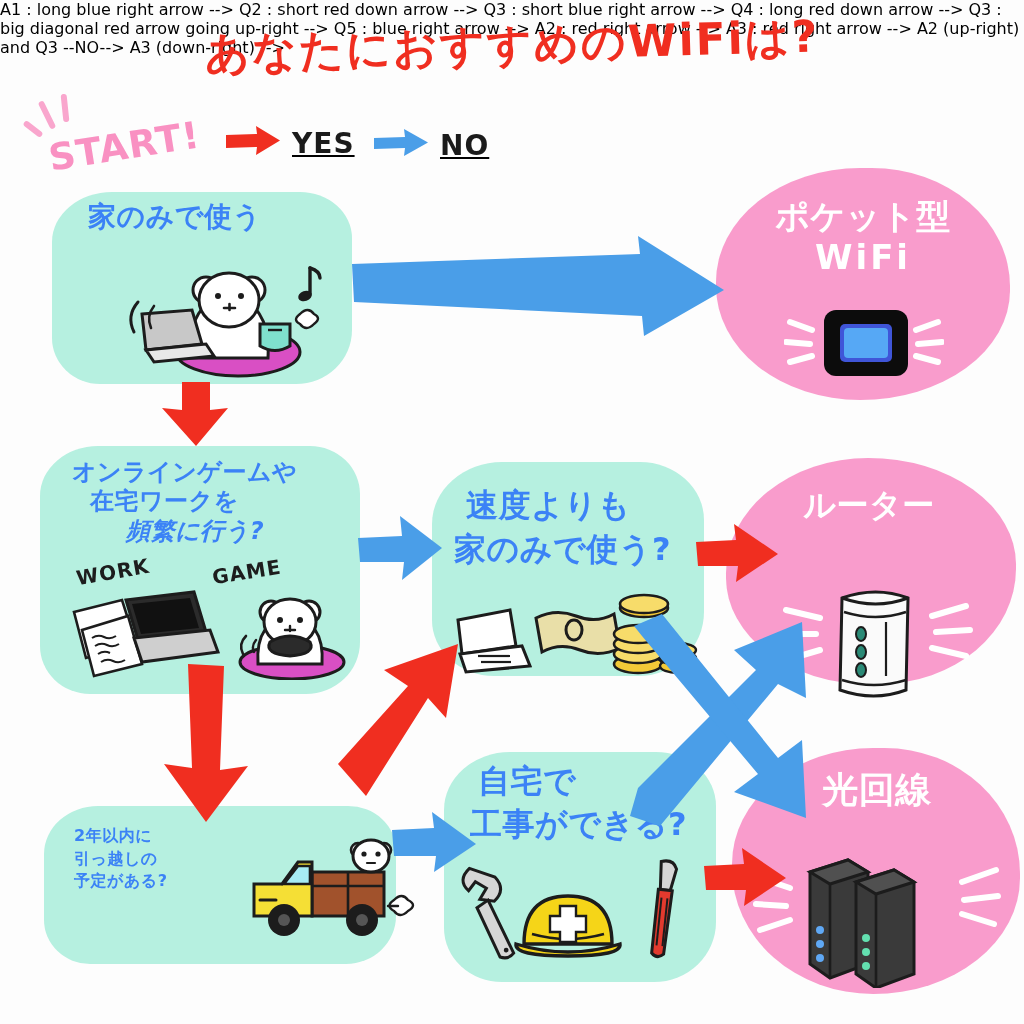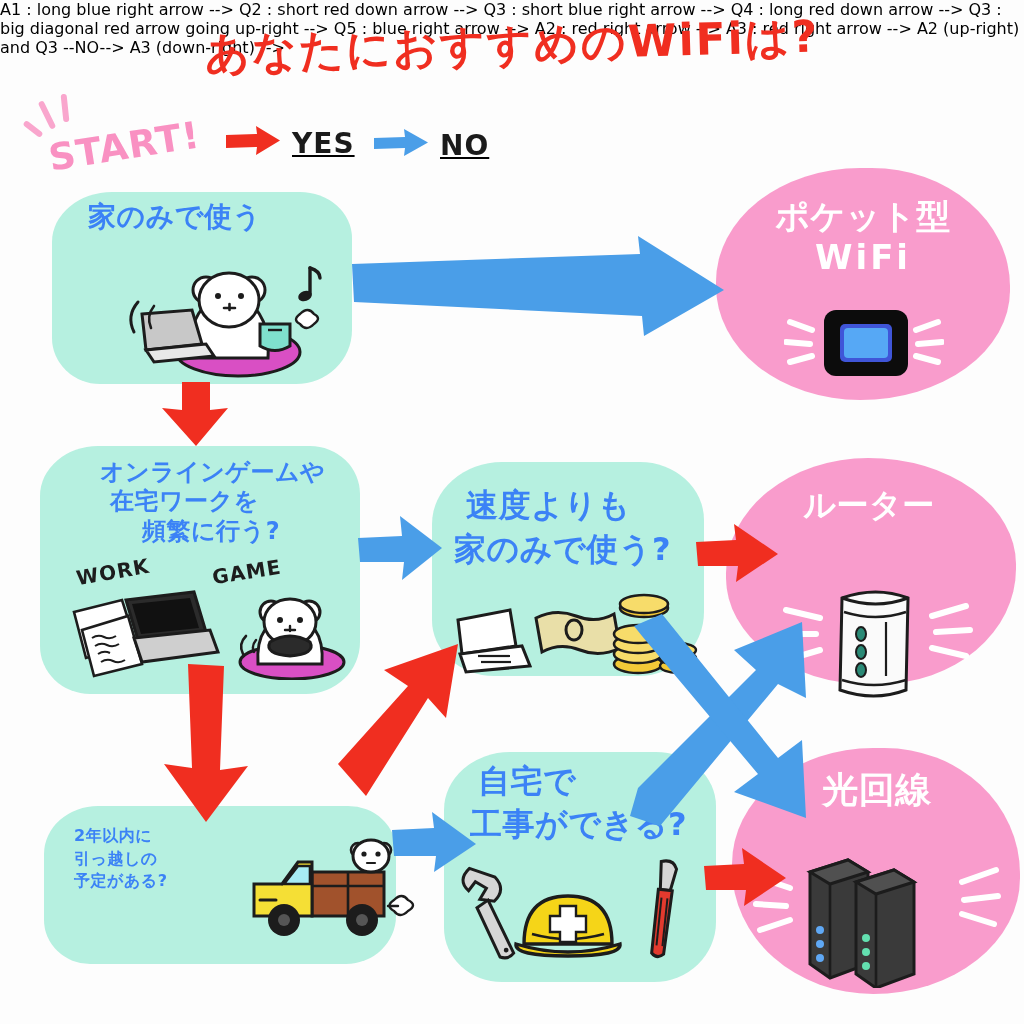--- a/index.html
+++ b/index.html
@@ -186,24 +186,24 @@
           <path d="M6 62 L28 56"></path>
         <path d="M154 22 L132 30"></path>
           <path d="M158 42 L134 44"></path>
           <path d="M154 62 L132 56"></path>
       </g>
     </svg>
   </div>
 
   
   <div class="qbox b2"></div>
-  <div class="node hand q-text" style="left:100px; top:458px; font-size:24px;">
+  <div class="node hand q-text" style="left:72px; top:458px; font-size:24px;">
     <div>オンラインゲームや</div>
-    <div style="margin-left:10px;">在宅ワークを</div>
-    <div style="margin-left:42px;">頻繁に行う?</div>
+    <div style="margin-left:18px;">在宅ワークを</div>
+    <div style="margin-left:54px;font-style:italic;">頻繁に行う?</div>
   </div>
   <div class="label-tag" style="left:76px; top:560px; transform:rotate(-10deg);">WORK</div>
   <div class="label-tag" style="left:212px; top:560px; transform:rotate(-9deg);">GAME</div>
   <div class="node" style="left:68px; top:570px;">
     <svg width="290" height="110" viewBox="0 0 290 110">
 
       <path d="M6 42 L54 30 L68 74 L18 88 Z" fill="#fff" stroke="#1c1c1c" stroke-width="2.6"></path>
       <path d="M14 60 L60 46 L74 94 L26 106 Z" fill="#fff" stroke="#1c1c1c" stroke-width="2.6"></path>
       <g stroke="#1c1c1c" stroke-width="2" fill="none">
         <path d="M24 68 q6 -4 12 -1 q6 3 12 -1"></path>

